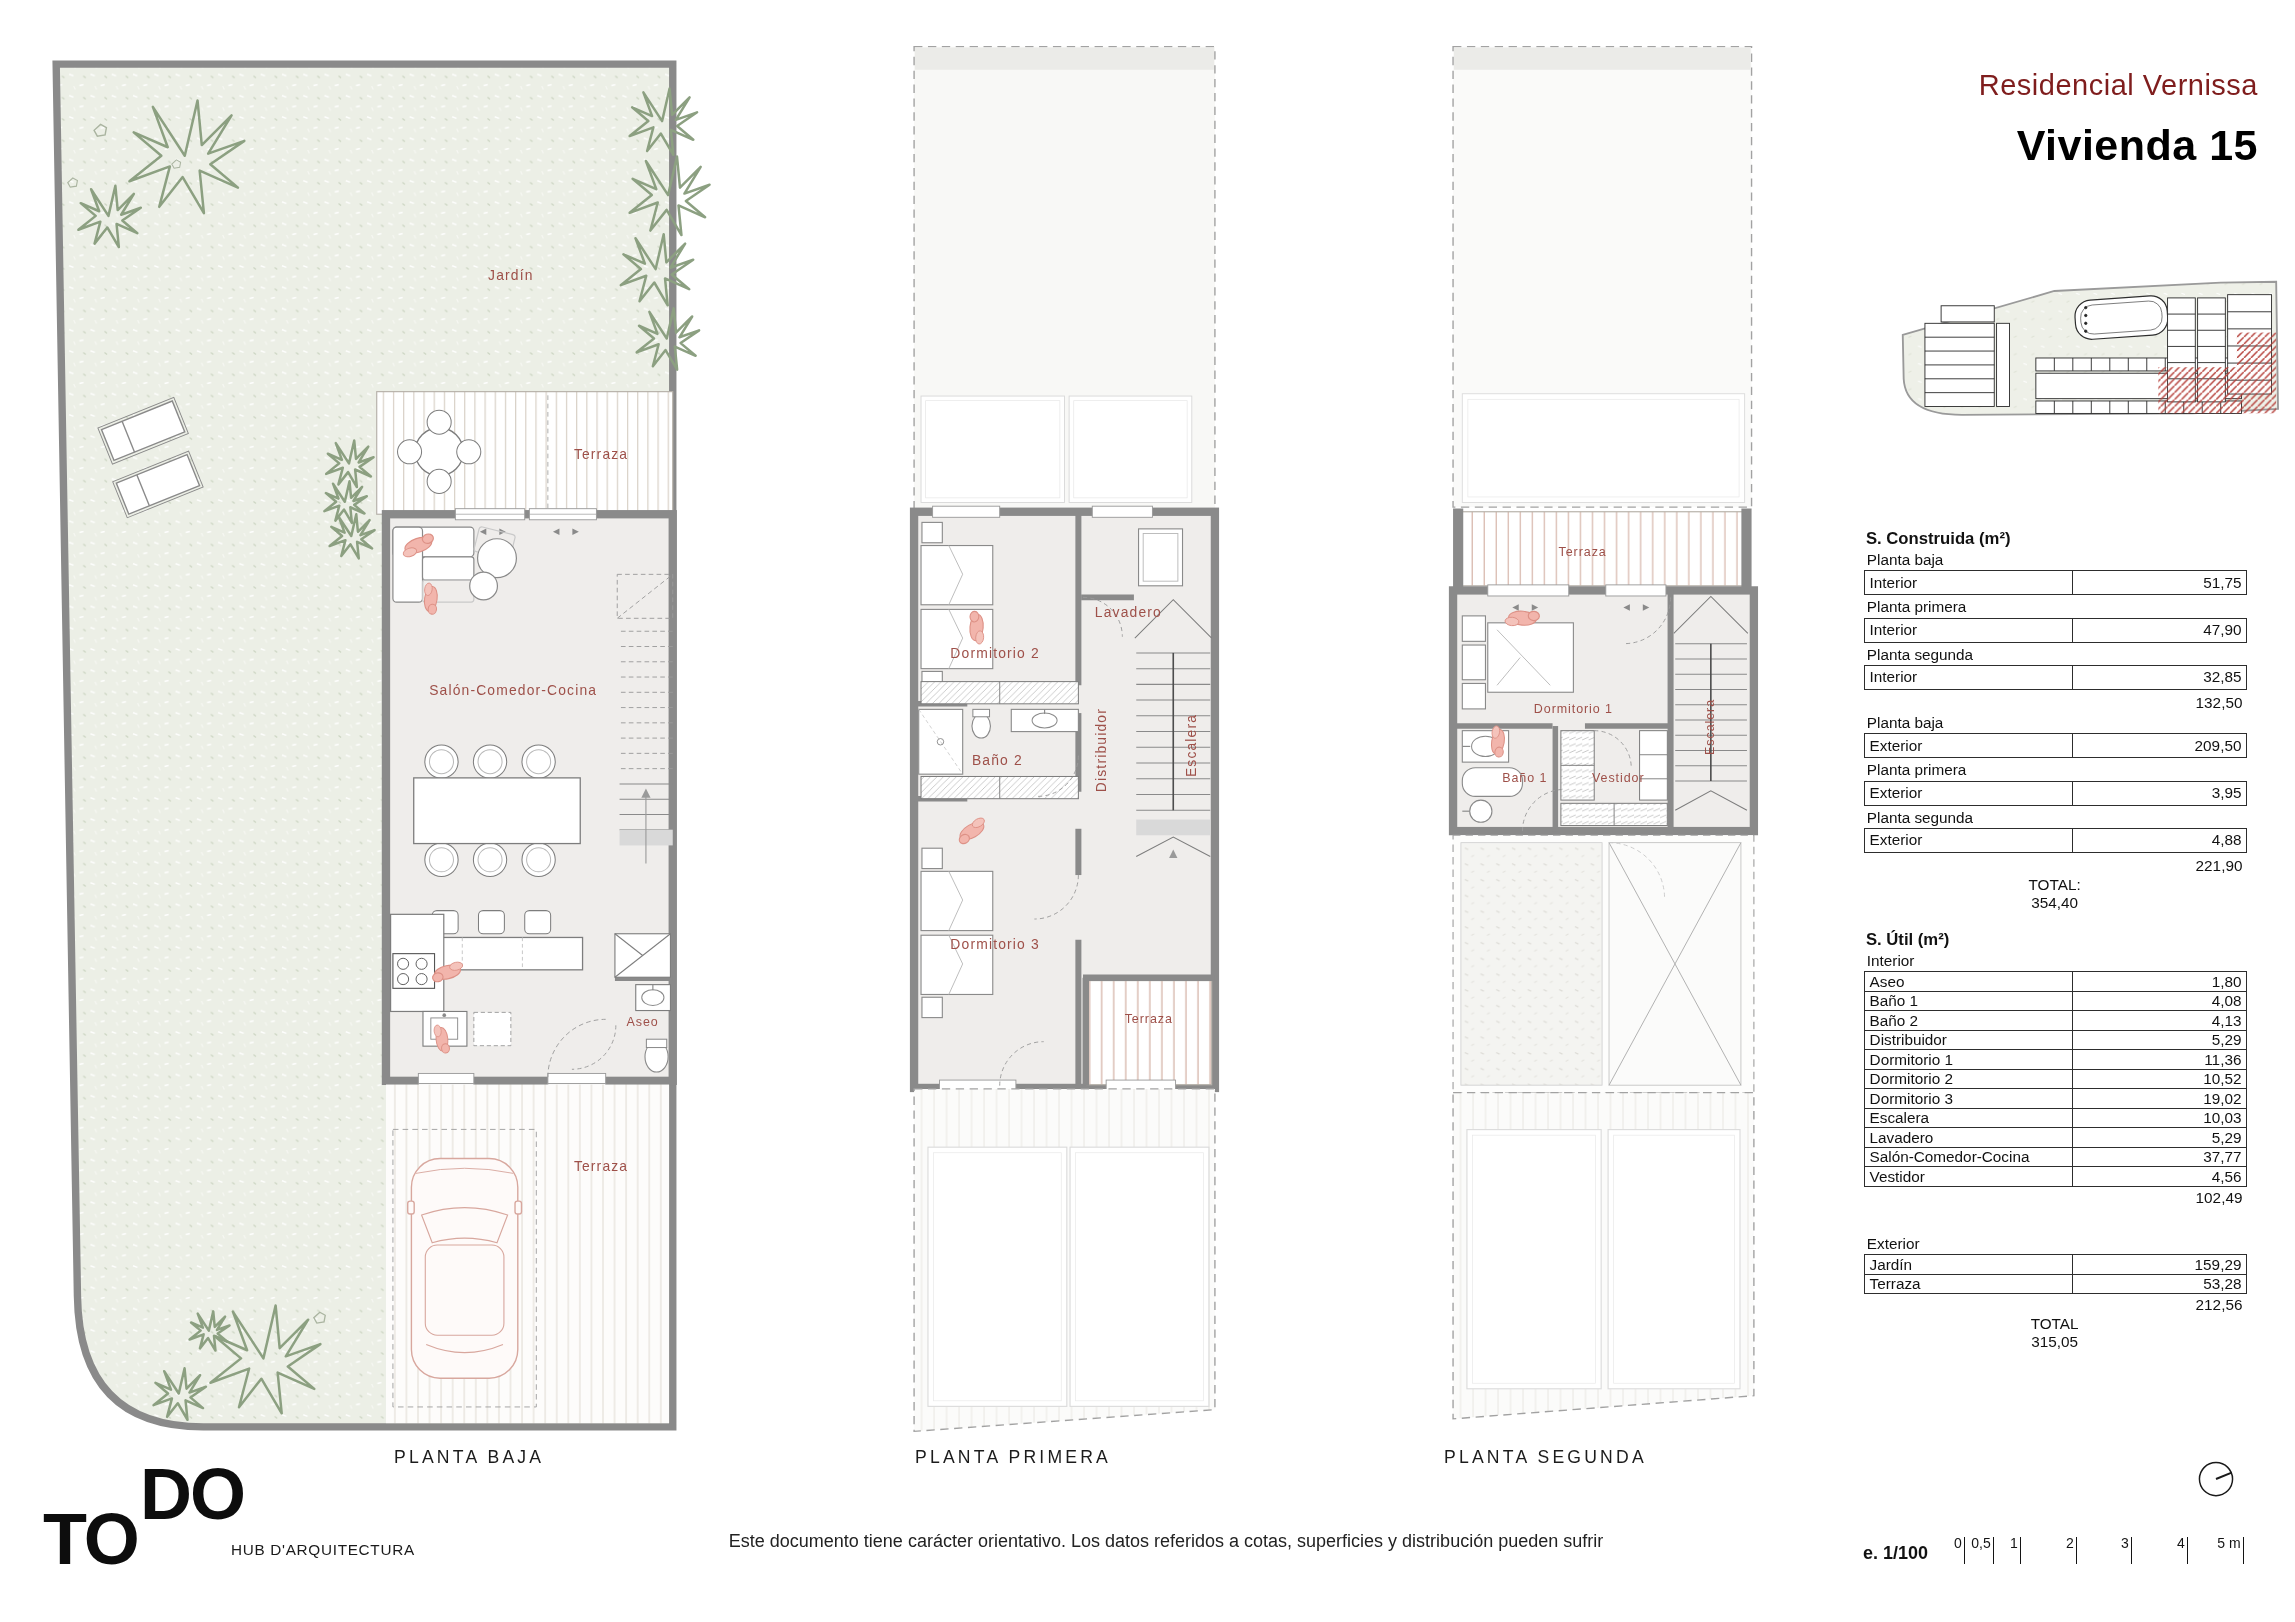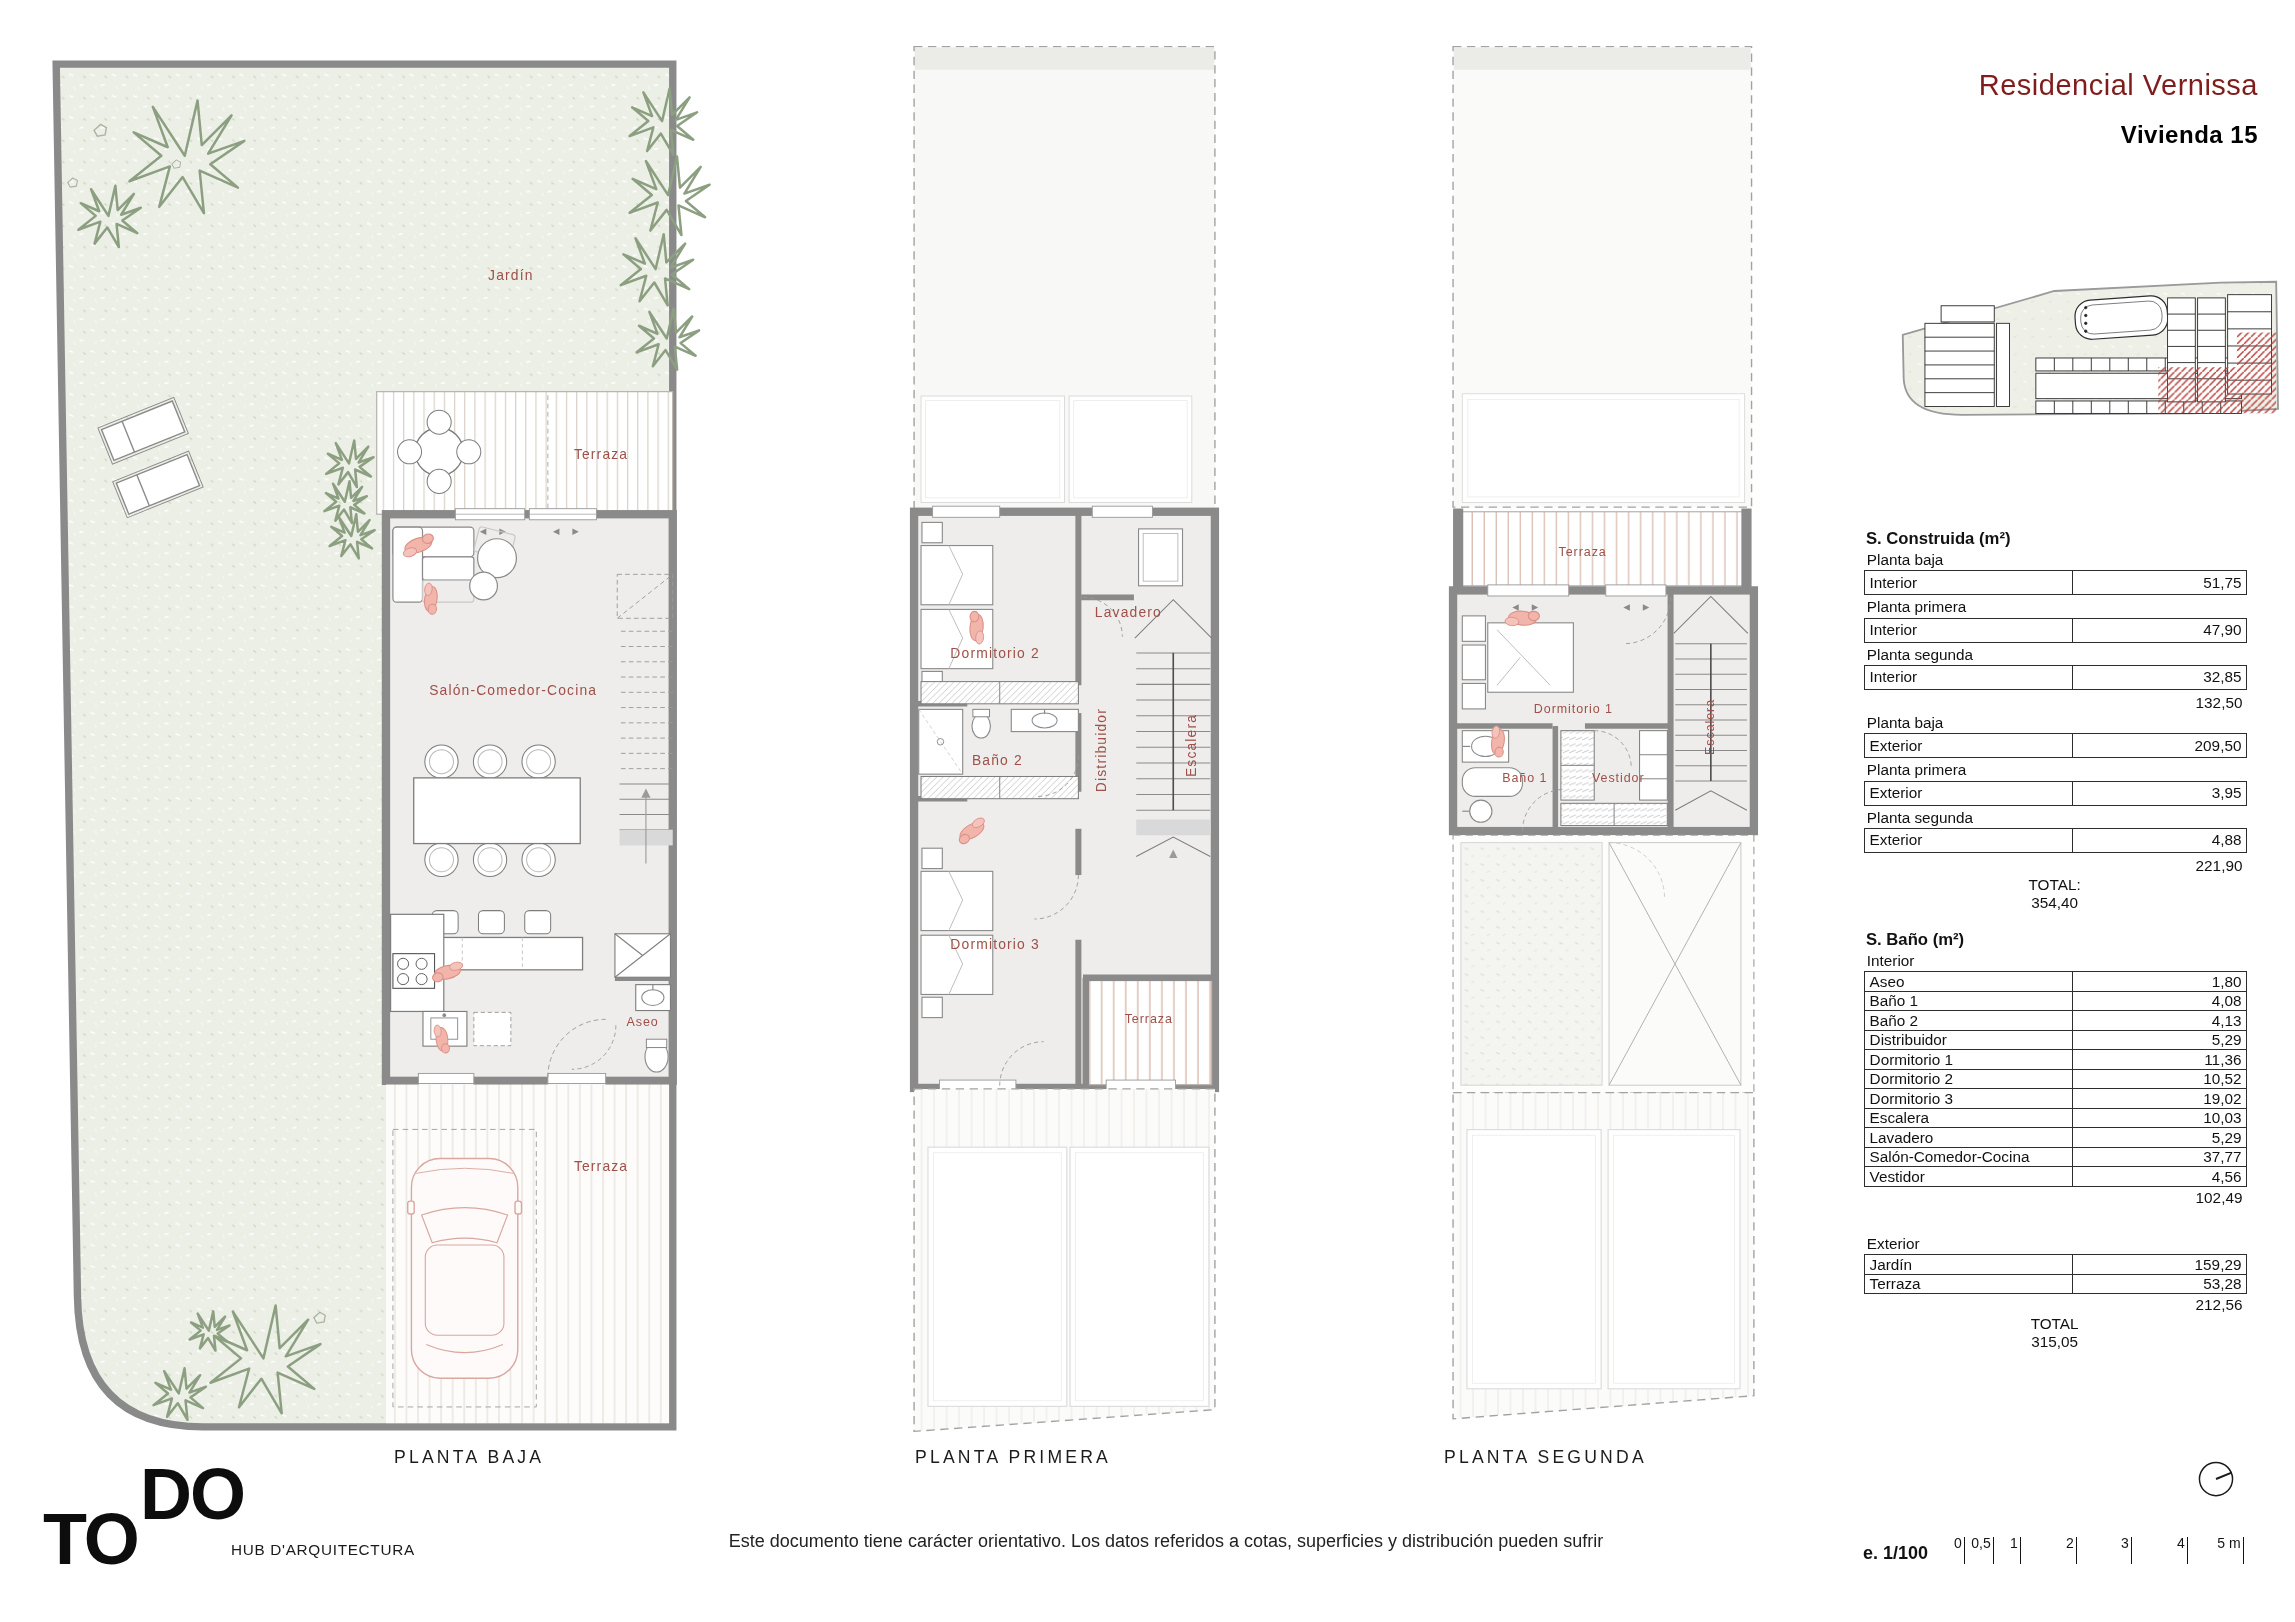--- a/index.html
+++ b/index.html
@@ -6,21 +6,21 @@
   body{
     width:2295px;height:1622px;background:#ffffff;position:relative;overflow:hidden;
     font-family:"Liberation Sans",sans-serif;color:#111;
   }
   svg{position:absolute;overflow:visible;}
   svg text{font-family:"Liberation Sans",sans-serif;}
   .rlabel{fill:#9e5049;font-size:30px;letter-spacing:2.5px;}
   .rlabel-sm{fill:#9e5049;font-size:27px;letter-spacing:2px;}
   .plan-caption{position:absolute;font-size:17.6px;letter-spacing:3.2px;color:#1c1c1c;white-space:nowrap;}
   .project-title{position:absolute;right:37px;top:69px;font-size:29px;letter-spacing:0.5px;color:#7f1d1d;white-space:nowrap;}
-  .unit-title{position:absolute;right:37px;top:121px;font-size:24px;font-weight:bold;letter-spacing:0.5px;color:#000;white-space:nowrap;}
+  .unit-title{position:absolute;right:37px;top:121px;font-size:43px;font-weight:bold;letter-spacing:0.5px;color:#000;white-space:nowrap;}
   
   .stable{position:absolute;}
   .st-title{font-size:16.7px;font-weight:bold;height:22px;display:flex;align-items:center;padding-left:1.9px;}
   .st-h{font-size:15.3px;height:20.4px;display:flex;align-items:center;padding-left:2.8px;}
   .st-box{display:flex;height:23px;border:1.4px solid #2d2d2d;background:#fff;align-items:stretch;margin-bottom:1.9px;font-size:15.3px;}
   .st-l{flex:0 0 53%;display:flex;align-items:center;padding-left:4.6px;border-right:1.4px solid #2d2d2d;}
   .st-v{flex:1;display:flex;align-items:center;justify-content:flex-end;padding-right:4.6px;}
   .st-group{border:1.4px solid #2d2d2d;background:#fff;}
   .st-row{display:flex;height:18.5px;border-bottom:1.2px solid #2d2d2d;font-size:15.3px;align-items:stretch;}
   .st-row:last-child{border-bottom:none;}
@@ -630,21 +630,21 @@
     <span class="st-v">4,88</span>
   </div>
   <div class="st-sub">221,90</div>
   <div class="st-total">
     <span>TOTAL:</span>
     <span>354,40</span>
   </div>
 </div>
 
 <div class="stable" style="left:1864px;top:929px;width:383px;">
-  <div class="st-title">S. Baño (m²)</div>
+  <div class="st-title">S. Útil (m²)</div>
   <div class="st-h">Interior</div>
   <div class="st-group">
     <div class="st-row">
         <span class="st-l">Aseo</span>
         <span class="st-v">1,80</span>
       </div>
     <div class="st-row">
         <span class="st-l">Baño 1</span>
         <span class="st-v">4,08</span>
       </div>

